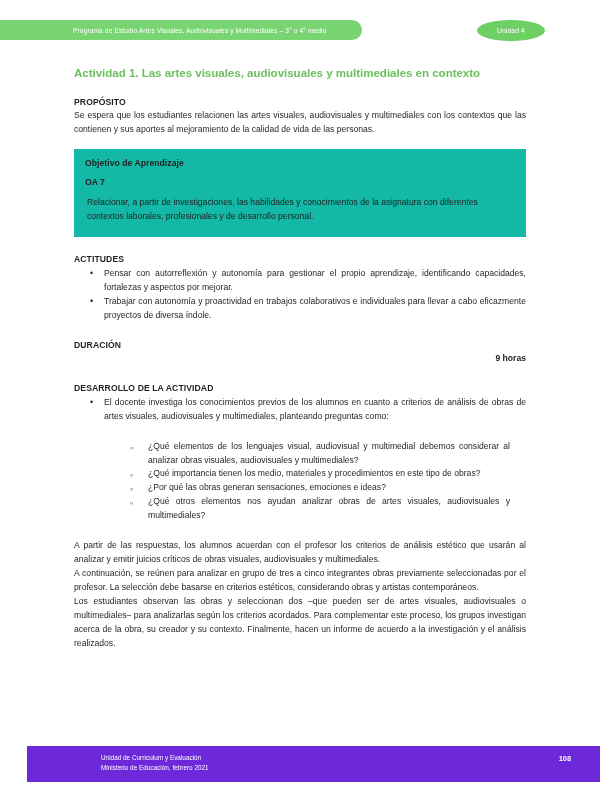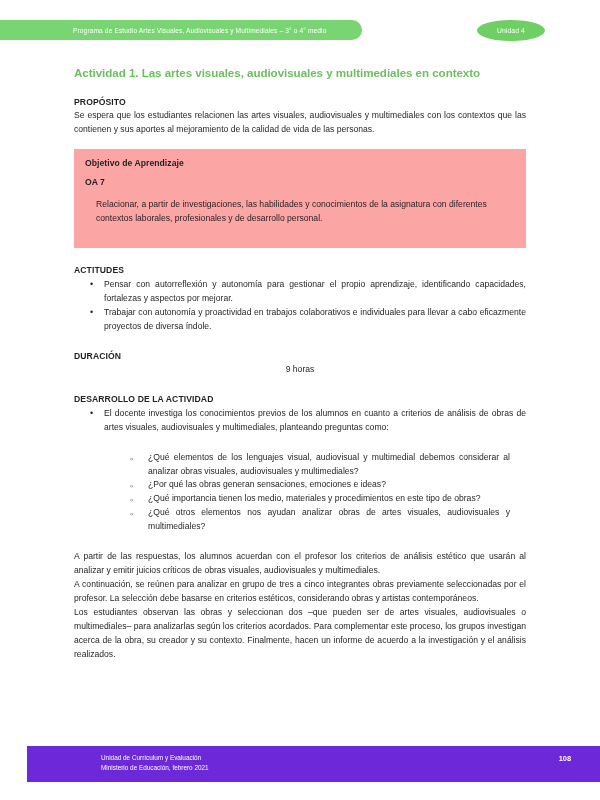--- a/index.html
+++ b/index.html
@@ -85,45 +85,45 @@
     margin-bottom: 2px;
     letter-spacing: 0.1px;
   }
 
   p.body-text {
     font-size: 8.6px;
     line-height: 1.62;
     margin: 0;
     text-align: justify;
   }
-  p.body-text.left { text-align: center; }
+  p.body-text.left { text-align: right; font-weight: bold; }
 
   
   .oa-box {
     margin-top: 12px;
-    background: #fca5a5;
+    background: #14b8a6;
     padding: 9px 11px 11px 11px;
     box-sizing: border-box;
     width: 452px;
   }
   .oa-box-title {
     font-size: 8.6px;
     font-weight: bold;
     margin-bottom: 9px;
     letter-spacing: 0.05px;
   }
   .oa-code {
     font-size: 8.6px;
     font-weight: bold;
     margin-bottom: 9px;
   }
   .oa-text {
     font-size: 8.6px;
     line-height: 1.62;
-    margin: 11px;
+    margin: 2px;
   }
 
   
   ul.bullets {
     list-style: none;
     margin: 3px 0 0 0;
     padding: 0;
   }
   ul.bullets > li {
     position: relative;
@@ -237,22 +237,22 @@
   <p class="body-text left">9 horas</p>
 
   <div class="section-head">DESARROLLO DE LA ACTIVIDAD</div>
 
   <ul class="bullets">
     <li>El docente investiga los conocimientos previos de los alumnos en cuanto a criterios de análisis de obras de artes visuales, audiovisuales y multimediales, planteando preguntas como:</li>
   </ul>
 
   <ul class="subbullets">
     <li>¿Qué elementos de los lenguajes visual, audiovisual y multimedial debemos considerar al analizar obras visuales, audiovisuales y multimediales?</li>
+    <li class="left-align">¿Qué importancia tienen los medio, materiales y procedimientos en este tipo de obras?</li>
     <li class="left-align">¿Por qué las obras generan sensaciones, emociones e ideas?</li>
-    <li class="left-align">¿Qué importancia tienen los medio, materiales y procedimientos en este tipo de obras?</li>
     <li>¿Qué otros elementos nos ayudan analizar obras de artes visuales, audiovisuales y multimediales?</li>
   </ul>
 
   <div class="para-block">
     <p class="body-text">A partir de las respuestas, los alumnos acuerdan con el profesor los criterios de análisis estético que usarán al analizar y emitir juicios críticos de obras visuales, audiovisuales y multimediales.</p>
     <p class="body-text">A continuación, se reúnen para analizar en grupo de tres a cinco integrantes obras previamente seleccionadas por el profesor. La selección debe basarse en criterios estéticos, considerando obras y artistas contemporáneos.</p>
     <p class="body-text">Los estudiantes observan las obras y seleccionan dos –que pueden ser de artes visuales, audiovisuales o multimediales– para analizarlas según los criterios acordados. Para complementar este proceso, los grupos investigan acerca de la obra, su creador y su contexto. Finalmente, hacen un informe de acuerdo a la investigación y el análisis realizados.</p>
   </div>
 
 </div>

